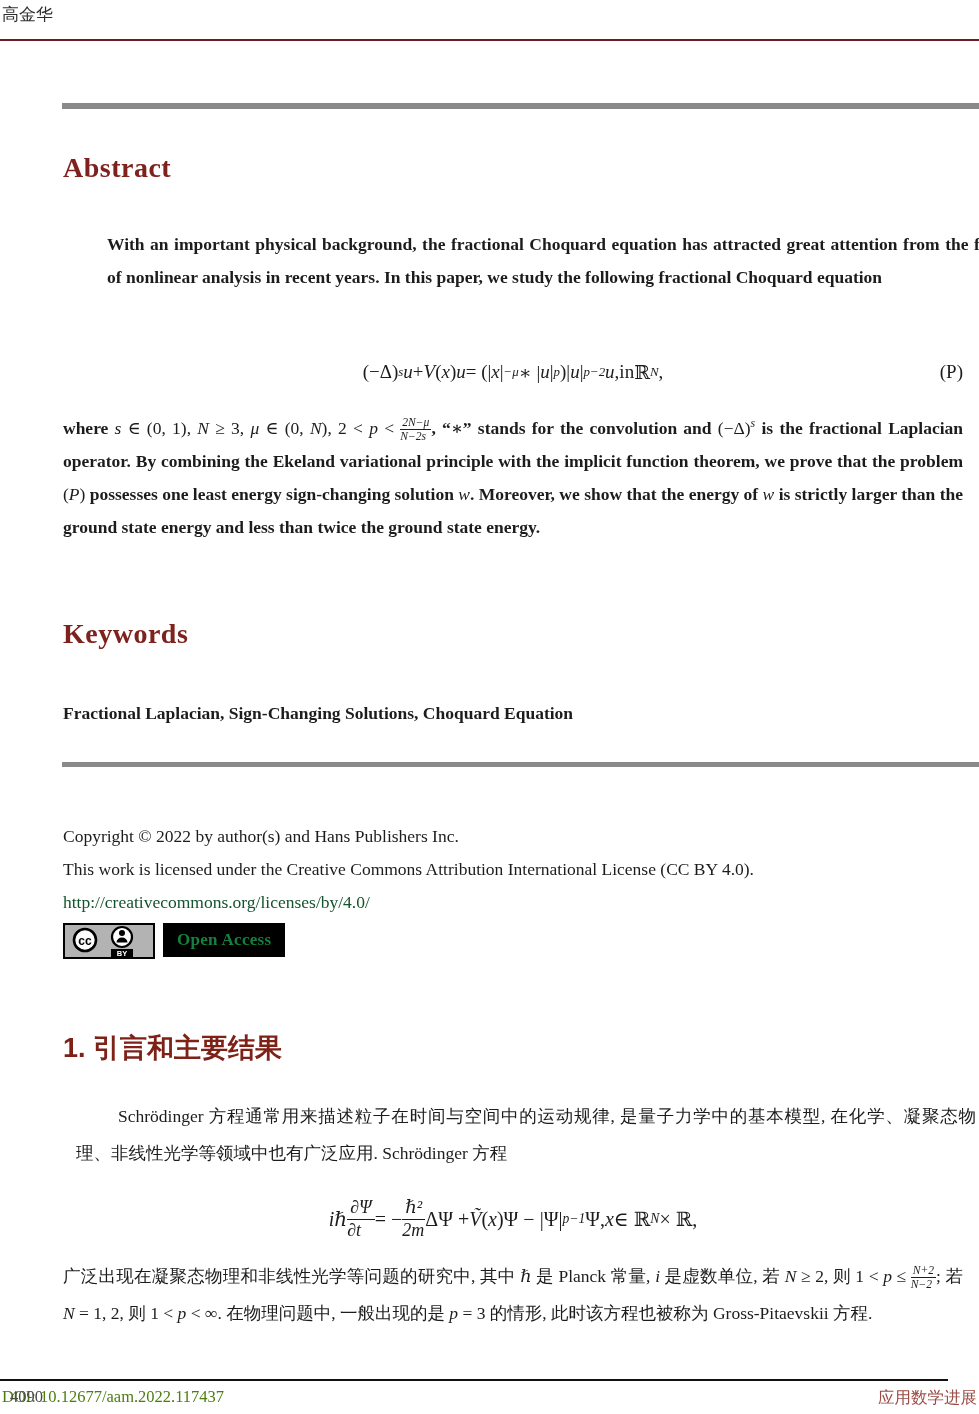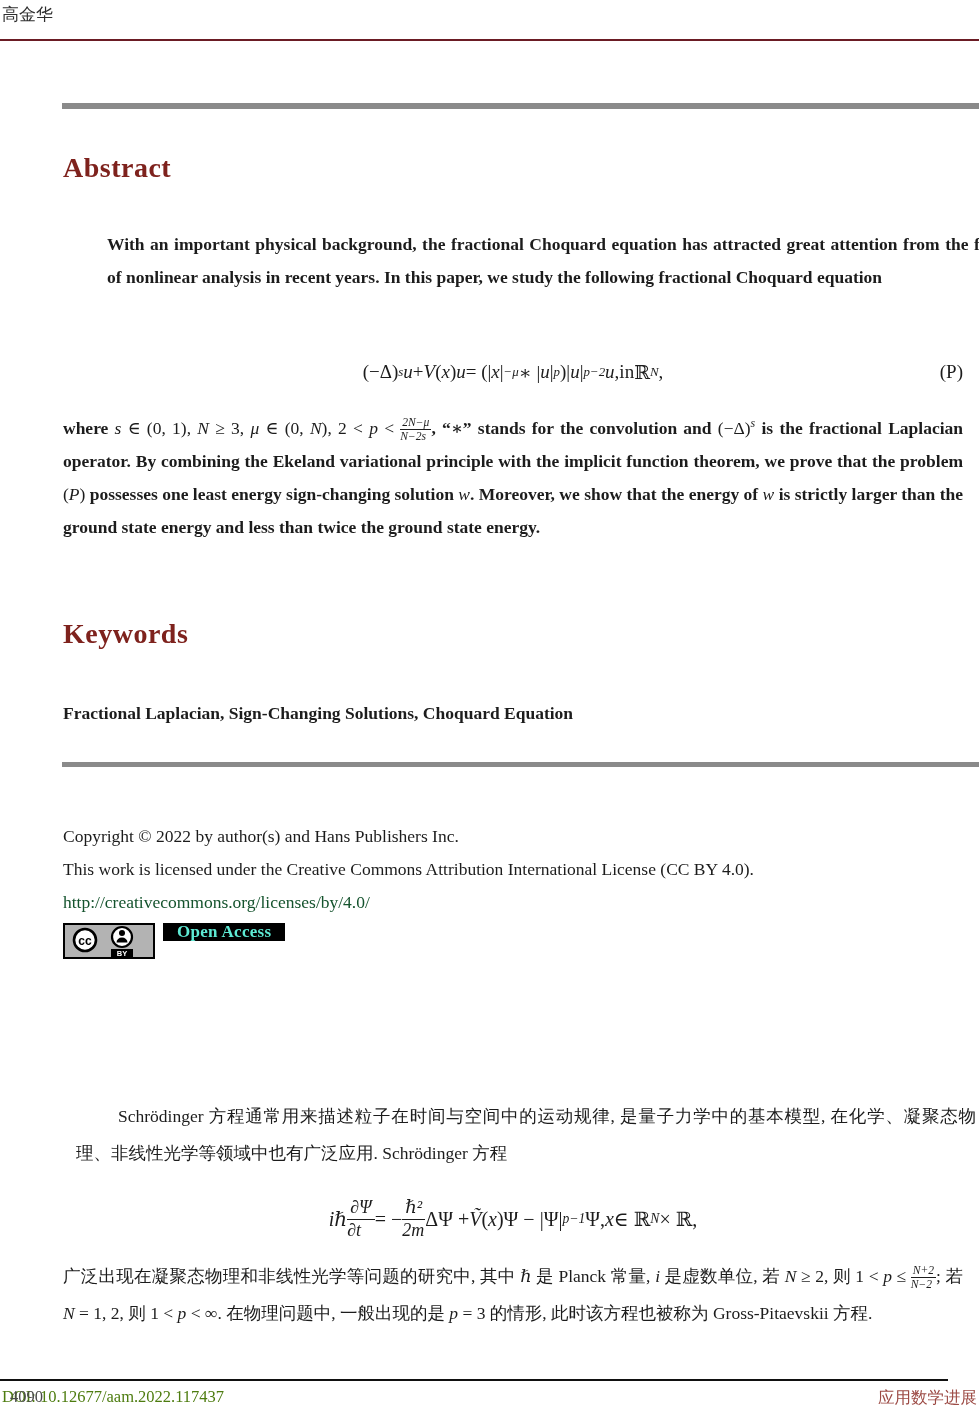--- a/index.html
+++ b/index.html
@@ -30,22 +30,22 @@
   .frac .num { display:block; border-bottom:1.4px solid currentColor; padding:0 2px; }
   .frac .den { display:block; }
   .equation { text-align:center; font-size:19px; }
   .equation .frac.lg { font-size:0.9em; vertical-align:-0.85em; }
   .equation .frac.lg .num { padding:0 3px 1px; }
   .eq-row { display:flex; align-items:center; justify-content:center; height:100%; }
   .eq-label { position:absolute; right:0; top:50%; transform:translateY(-50%); font-size:19px; }
   .copy { font-size:17.5px; line-height:33px; }
   .copy a { color:#14532d; text-decoration:none; cursor:pointer; }
   .badges { display:flex; gap:8px; align-items:flex-start; }
-  .oa-badge { background:#000; color:#5eead4; font-weight:700; font-size:17px;
-              height:18px; padding:0 14px; display:flex; align-items:center;
+  .oa-badge { background:#000; color:#15803d; font-weight:700; font-size:17px;
+              height:34px; padding:0 14px; display:flex; align-items:center;
               letter-spacing:0.3px; }
   .sec-h { font-weight:700; font-size:27px; color:#7e2218;
            font-family:"Liberation Sans","DejaVu Sans",sans-serif; }
   .cn { font-size:17.5px; line-height:37px; text-align:justify; }
   .indent { text-indent:42px;margin-left:13px; }
   .rule-bottom { left:0; top:1379px; width:948px; height:2px; background:#111; }
   .footer { left:0; right:0; top:1387px; height:24px; font-size:16.5px; }
   .footer .doi { position:absolute; left:2px; color:#4d7c0f; }
   .footer .pg { position:absolute; left:0; right:0; text-align:left; color:#4a4a4a;padding-left:10px; }
   .footer .jr { position:absolute; right:2px; color:#9c4a44; }
@@ -121,20 +121,21 @@
         <circle cx="59" cy="14" r="10" fill="#fff" stroke="#000" stroke-width="2.2"></circle>
         <circle cx="59" cy="10" r="3" fill="#000"></circle>
         <path d="M53.5,19.5 a5.5,5 0 0 1 11,0 z" fill="#000"></path>
       </g>
       <rect x="48" y="26" width="22" height="9" fill="#000"></rect>
       <text x="59" y="33.4" font-size="7.5" font-weight="bold" text-anchor="middle" font-family="Liberation Sans, DejaVu Sans, sans-serif" fill="#fff">BY</text>
     </svg>
     <div class="oa-badge">Open Access</div>
   </div>
 
+  <div class="abs col sec-h" style="top:1030px;">1. 引言和主要结果</div>
 
   <p class="abs col cn indent" style="top:1098px;">Schrödinger 方程通常用来描述粒子在时间与空间中的运动规律, 是量子力学中的基本模型, 在化学、凝聚态物理、非线性光学等领域中也有广泛应用. Schrödinger 方程</p>
 
   <div class="abs col equation" style="top:1183px; height:72px; font-size:20px;">
     <div class="eq-row">
         <span class="mi">iℏ</span>
         <span class="frac lg">
           <span class="num">∂Ψ</span>
           <span class="den">∂t</span>
         </span>

